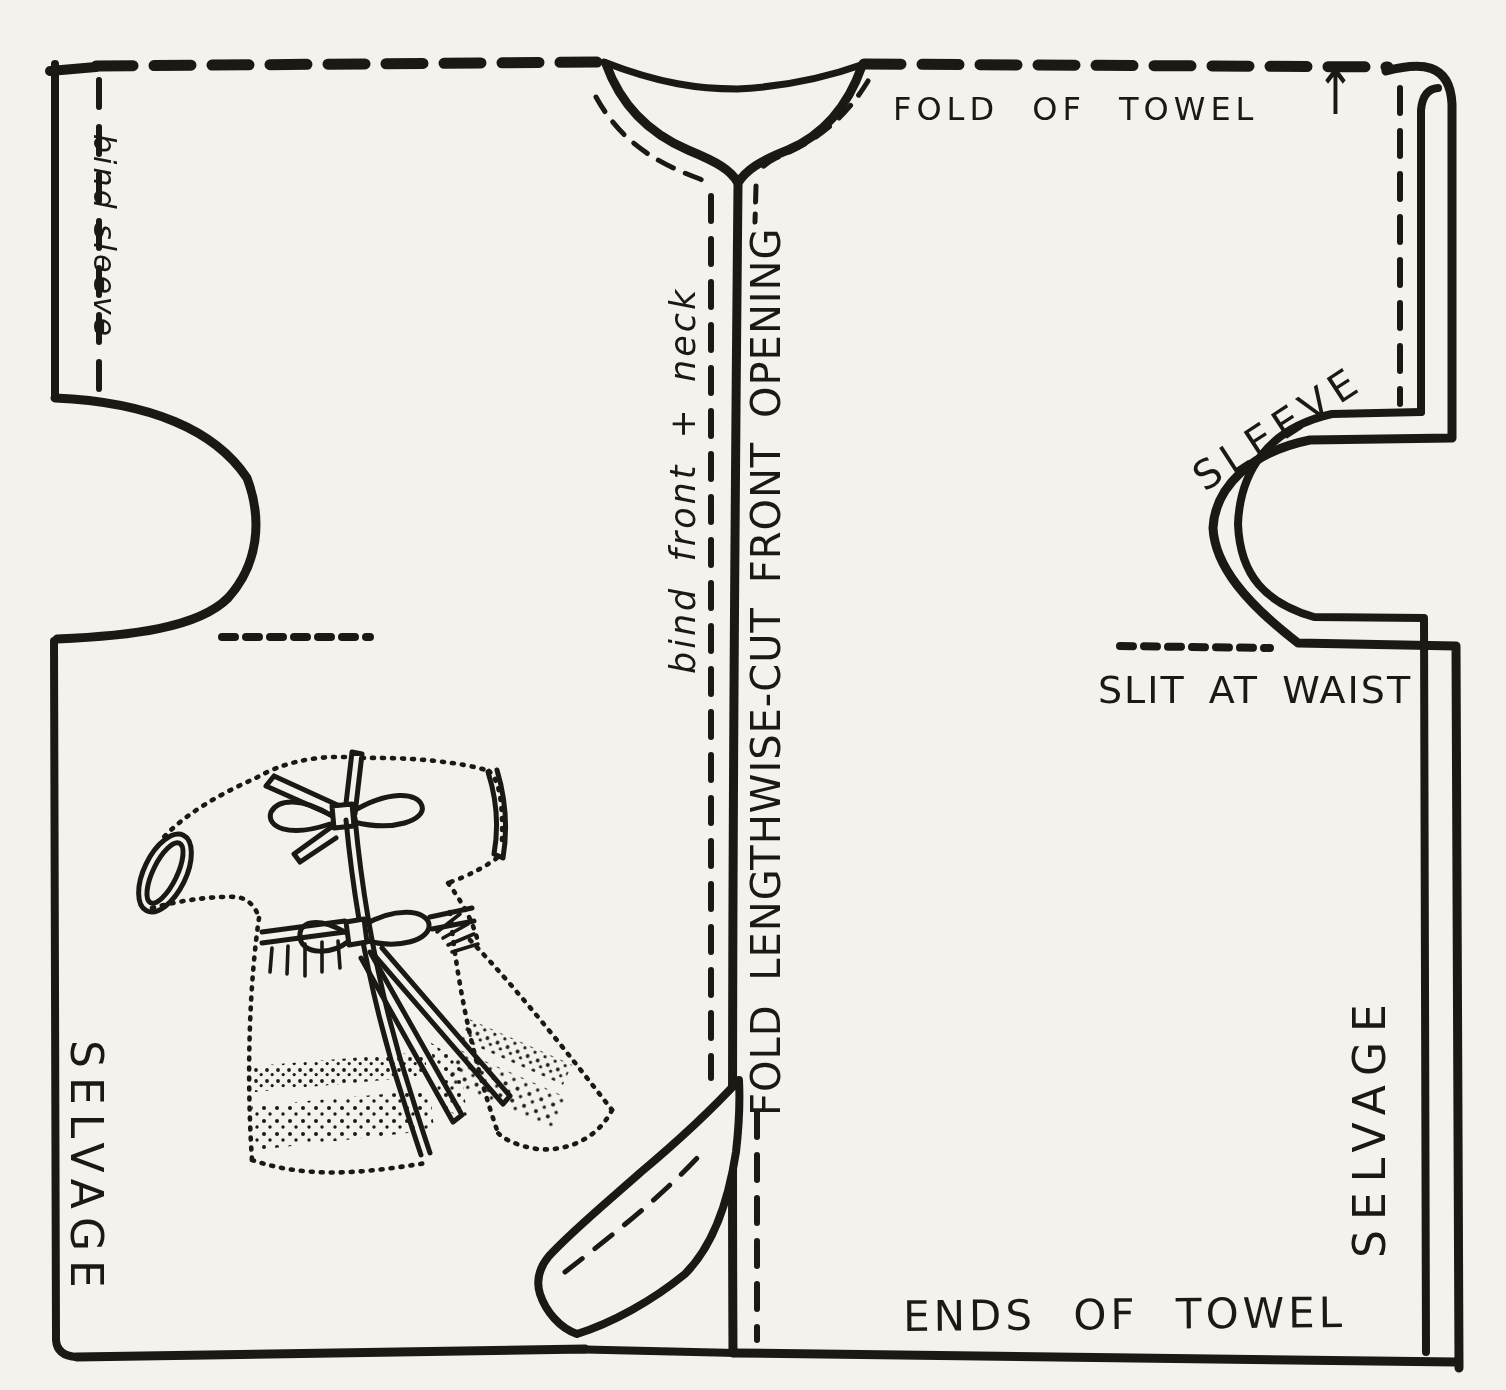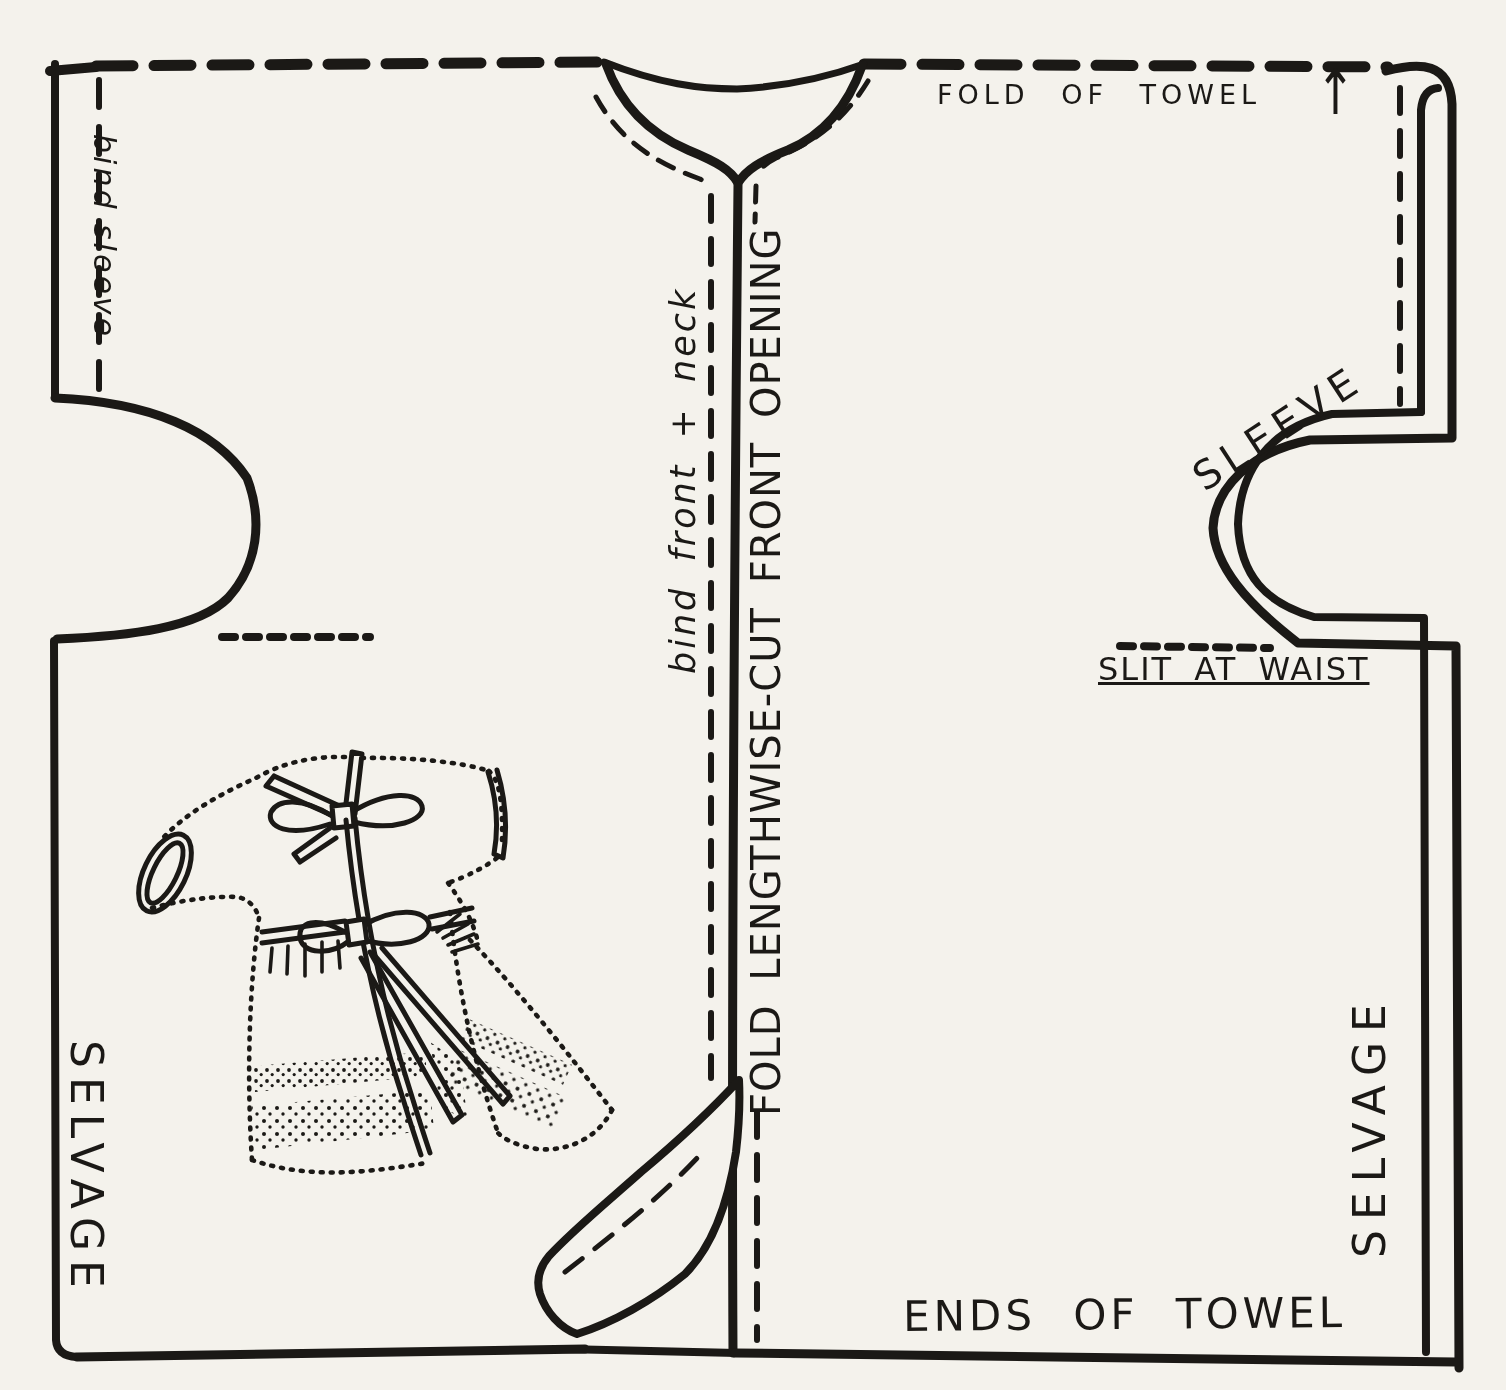--- a/index.html
+++ b/index.html
@@ -16,27 +16,27 @@
     color:#1b1916;
     font-family:"DejaVu Sans",sans-serif;
     white-space:nowrap;
     line-height:1.1;
     letter-spacing:4px;
   }
   .caps{font-weight:normal;}
   .hand{font-style:italic;letter-spacing:3px;}
   .rot90{transform:rotate(90deg);transform-origin:0 0;}
   .rotm90{transform:rotate(-90deg);transform-origin:0 0;}
-  .fold-towel{left:893px;top:80px;font-size:27px;letter-spacing:5px;word-spacing:18px;margin-left:44px;}
+  .fold-towel{left:893px;top:92px;font-size:32px;letter-spacing:5px;word-spacing:18px;}
   .fold-arrow{left:1312px;top:58px;font-size:56px;letter-spacing:0;transform:scale(.85,1.12);transform-origin:center top;}
   .bind-sleeve{left:121px;top:134px;font-size:30px;}
   .bind-front{left:664px;top:674px;font-size:35px;word-spacing:10px;}
   .fold-length{left:744px;top:1116px;font-size:40px;letter-spacing:1px;word-spacing:10px;}
   .sleeve{left:1185px;top:462px;font-size:40px;letter-spacing:7px;transform:rotate(-33deg);transform-origin:0 0;}
-  .slit{left:1098px;top:652px;font-size:32px;letter-spacing:2px;word-spacing:9px;text-decoration:underline;}
+  .slit{left:1098px;top:670px;font-size:38px;letter-spacing:2px;word-spacing:9px;}
   .selvage-l{left:110px;top:1040px;font-size:44px;letter-spacing:9px;}
   .selvage-r{left:1346px;top:1258px;font-size:44px;letter-spacing:10px;}
   .ends{left:903px;top:1292px;font-size:42px;letter-spacing:4px;word-spacing:20px;transform:rotate(-0.5deg);}
 </style>
 </head>
 <body>
 
 <div class="stage">
 
   <svg class="art" viewBox="0 0 1506 1390">

